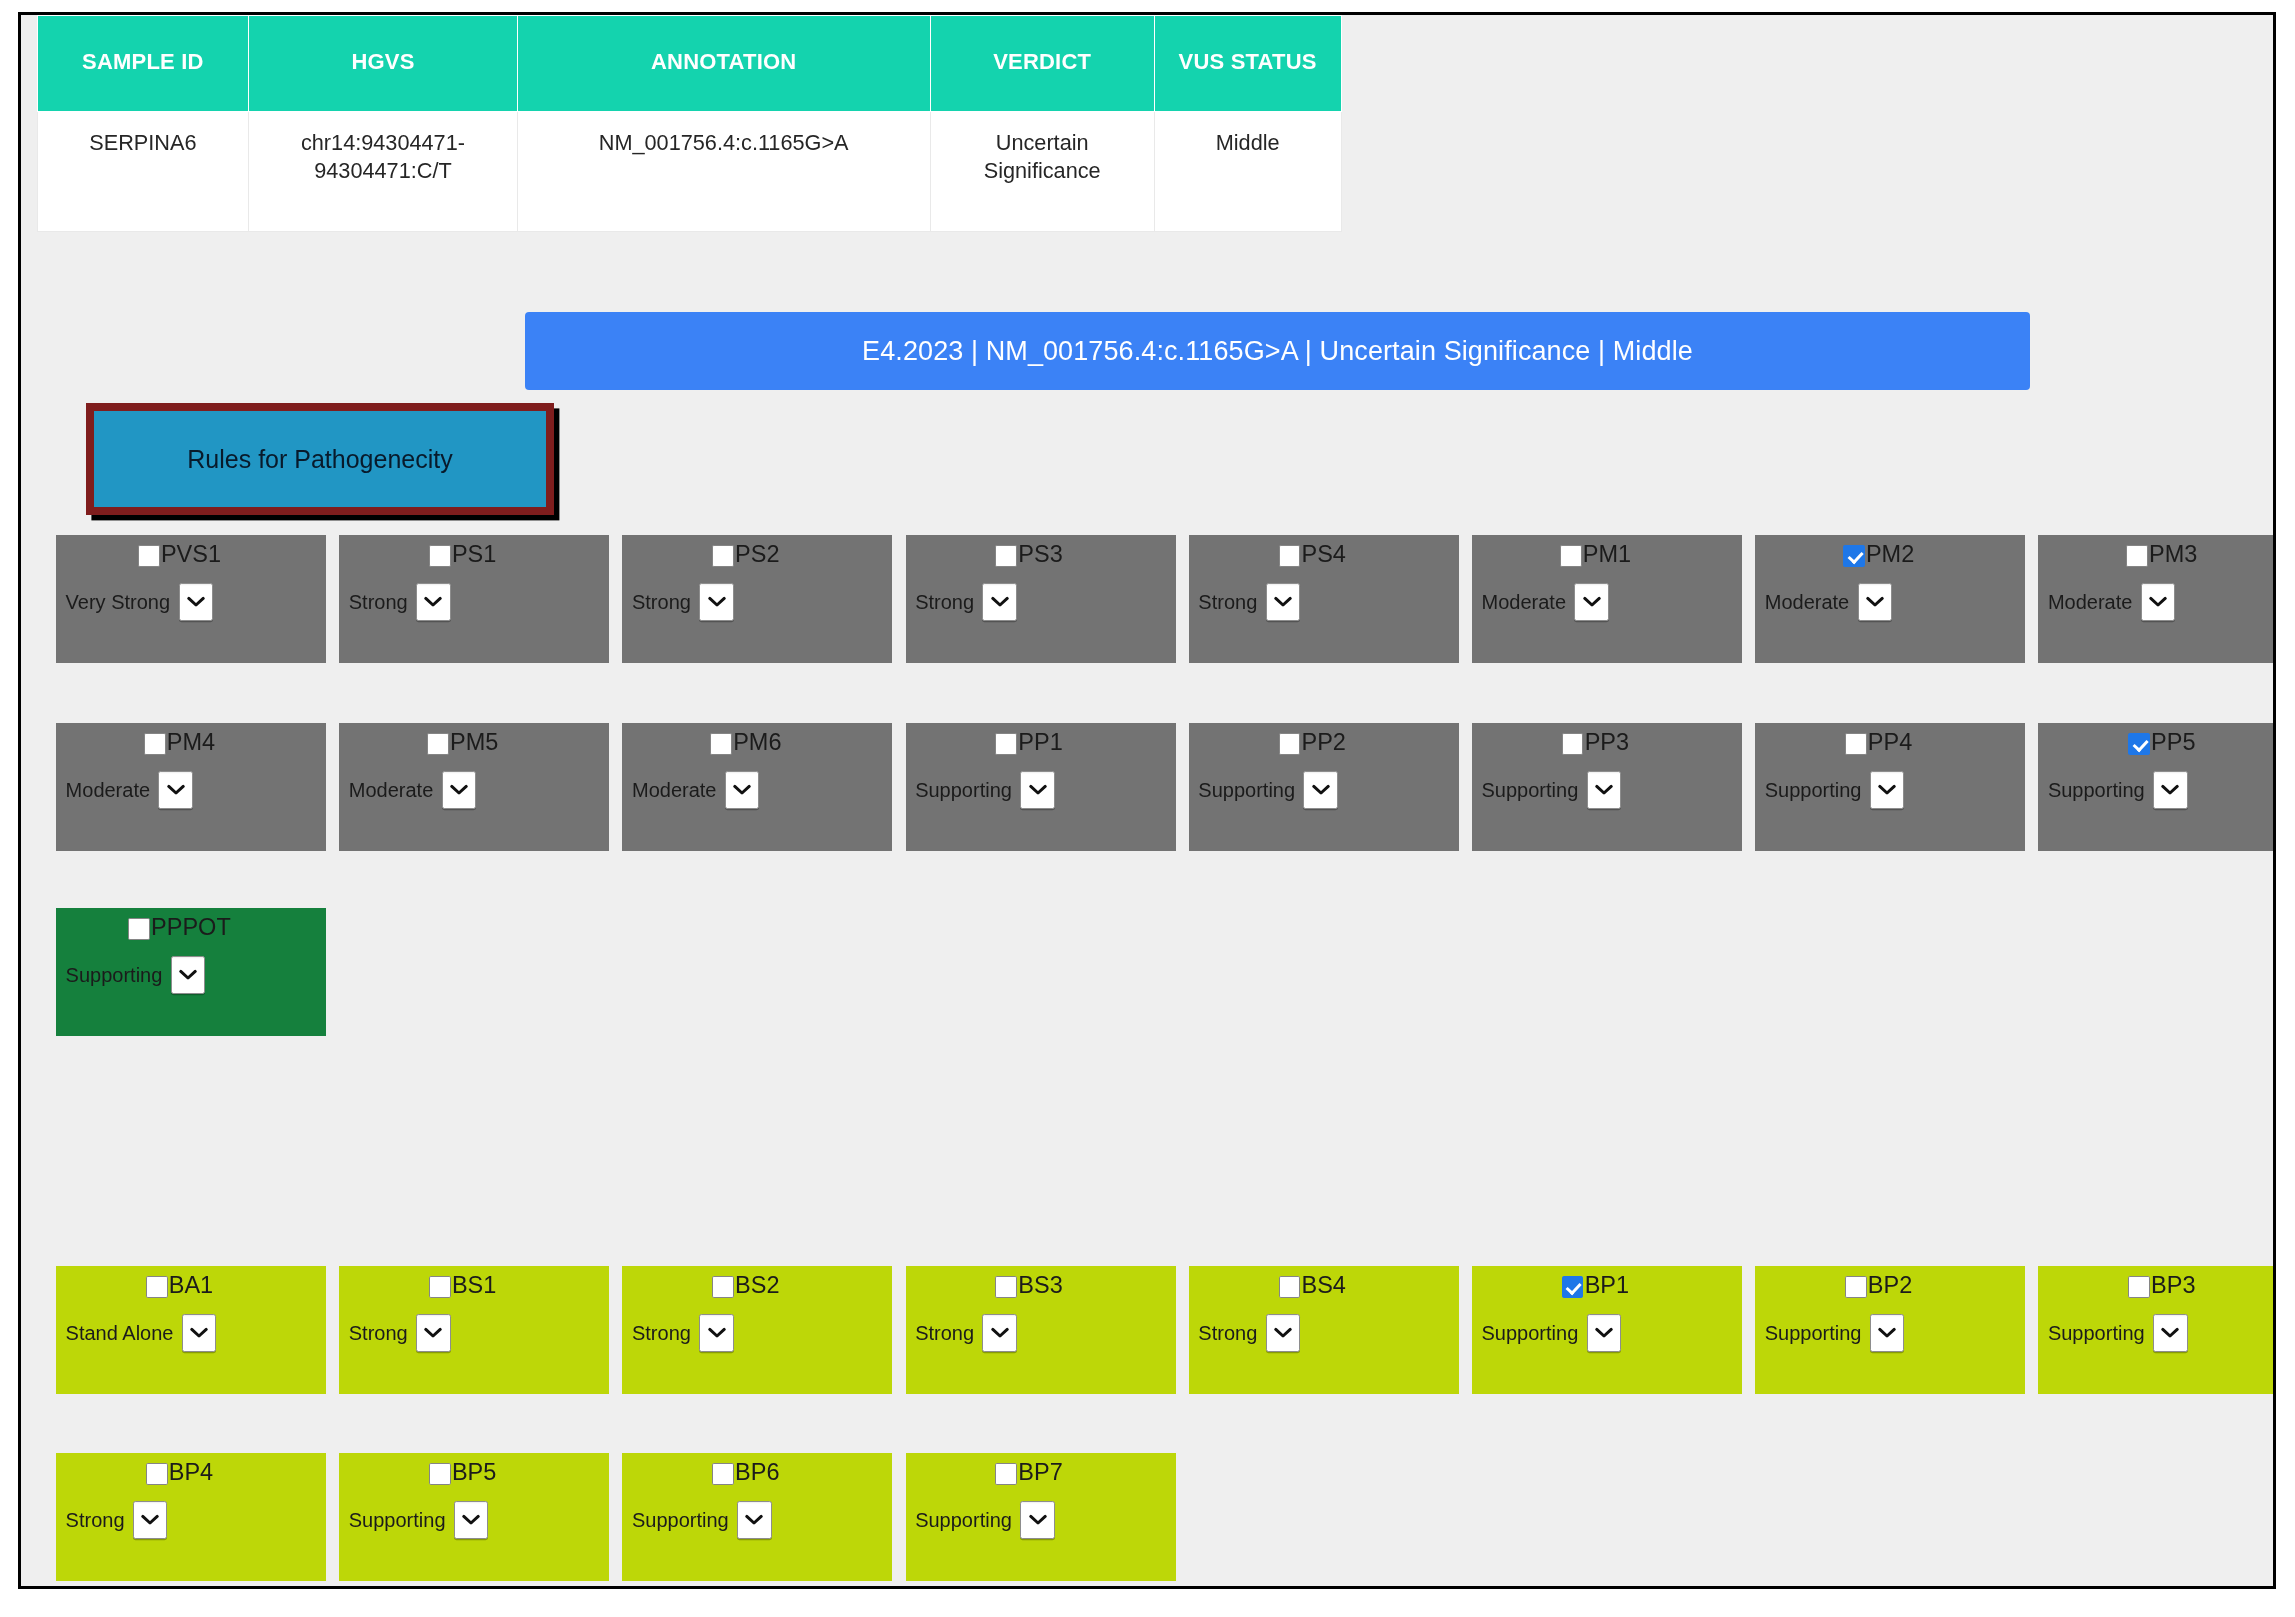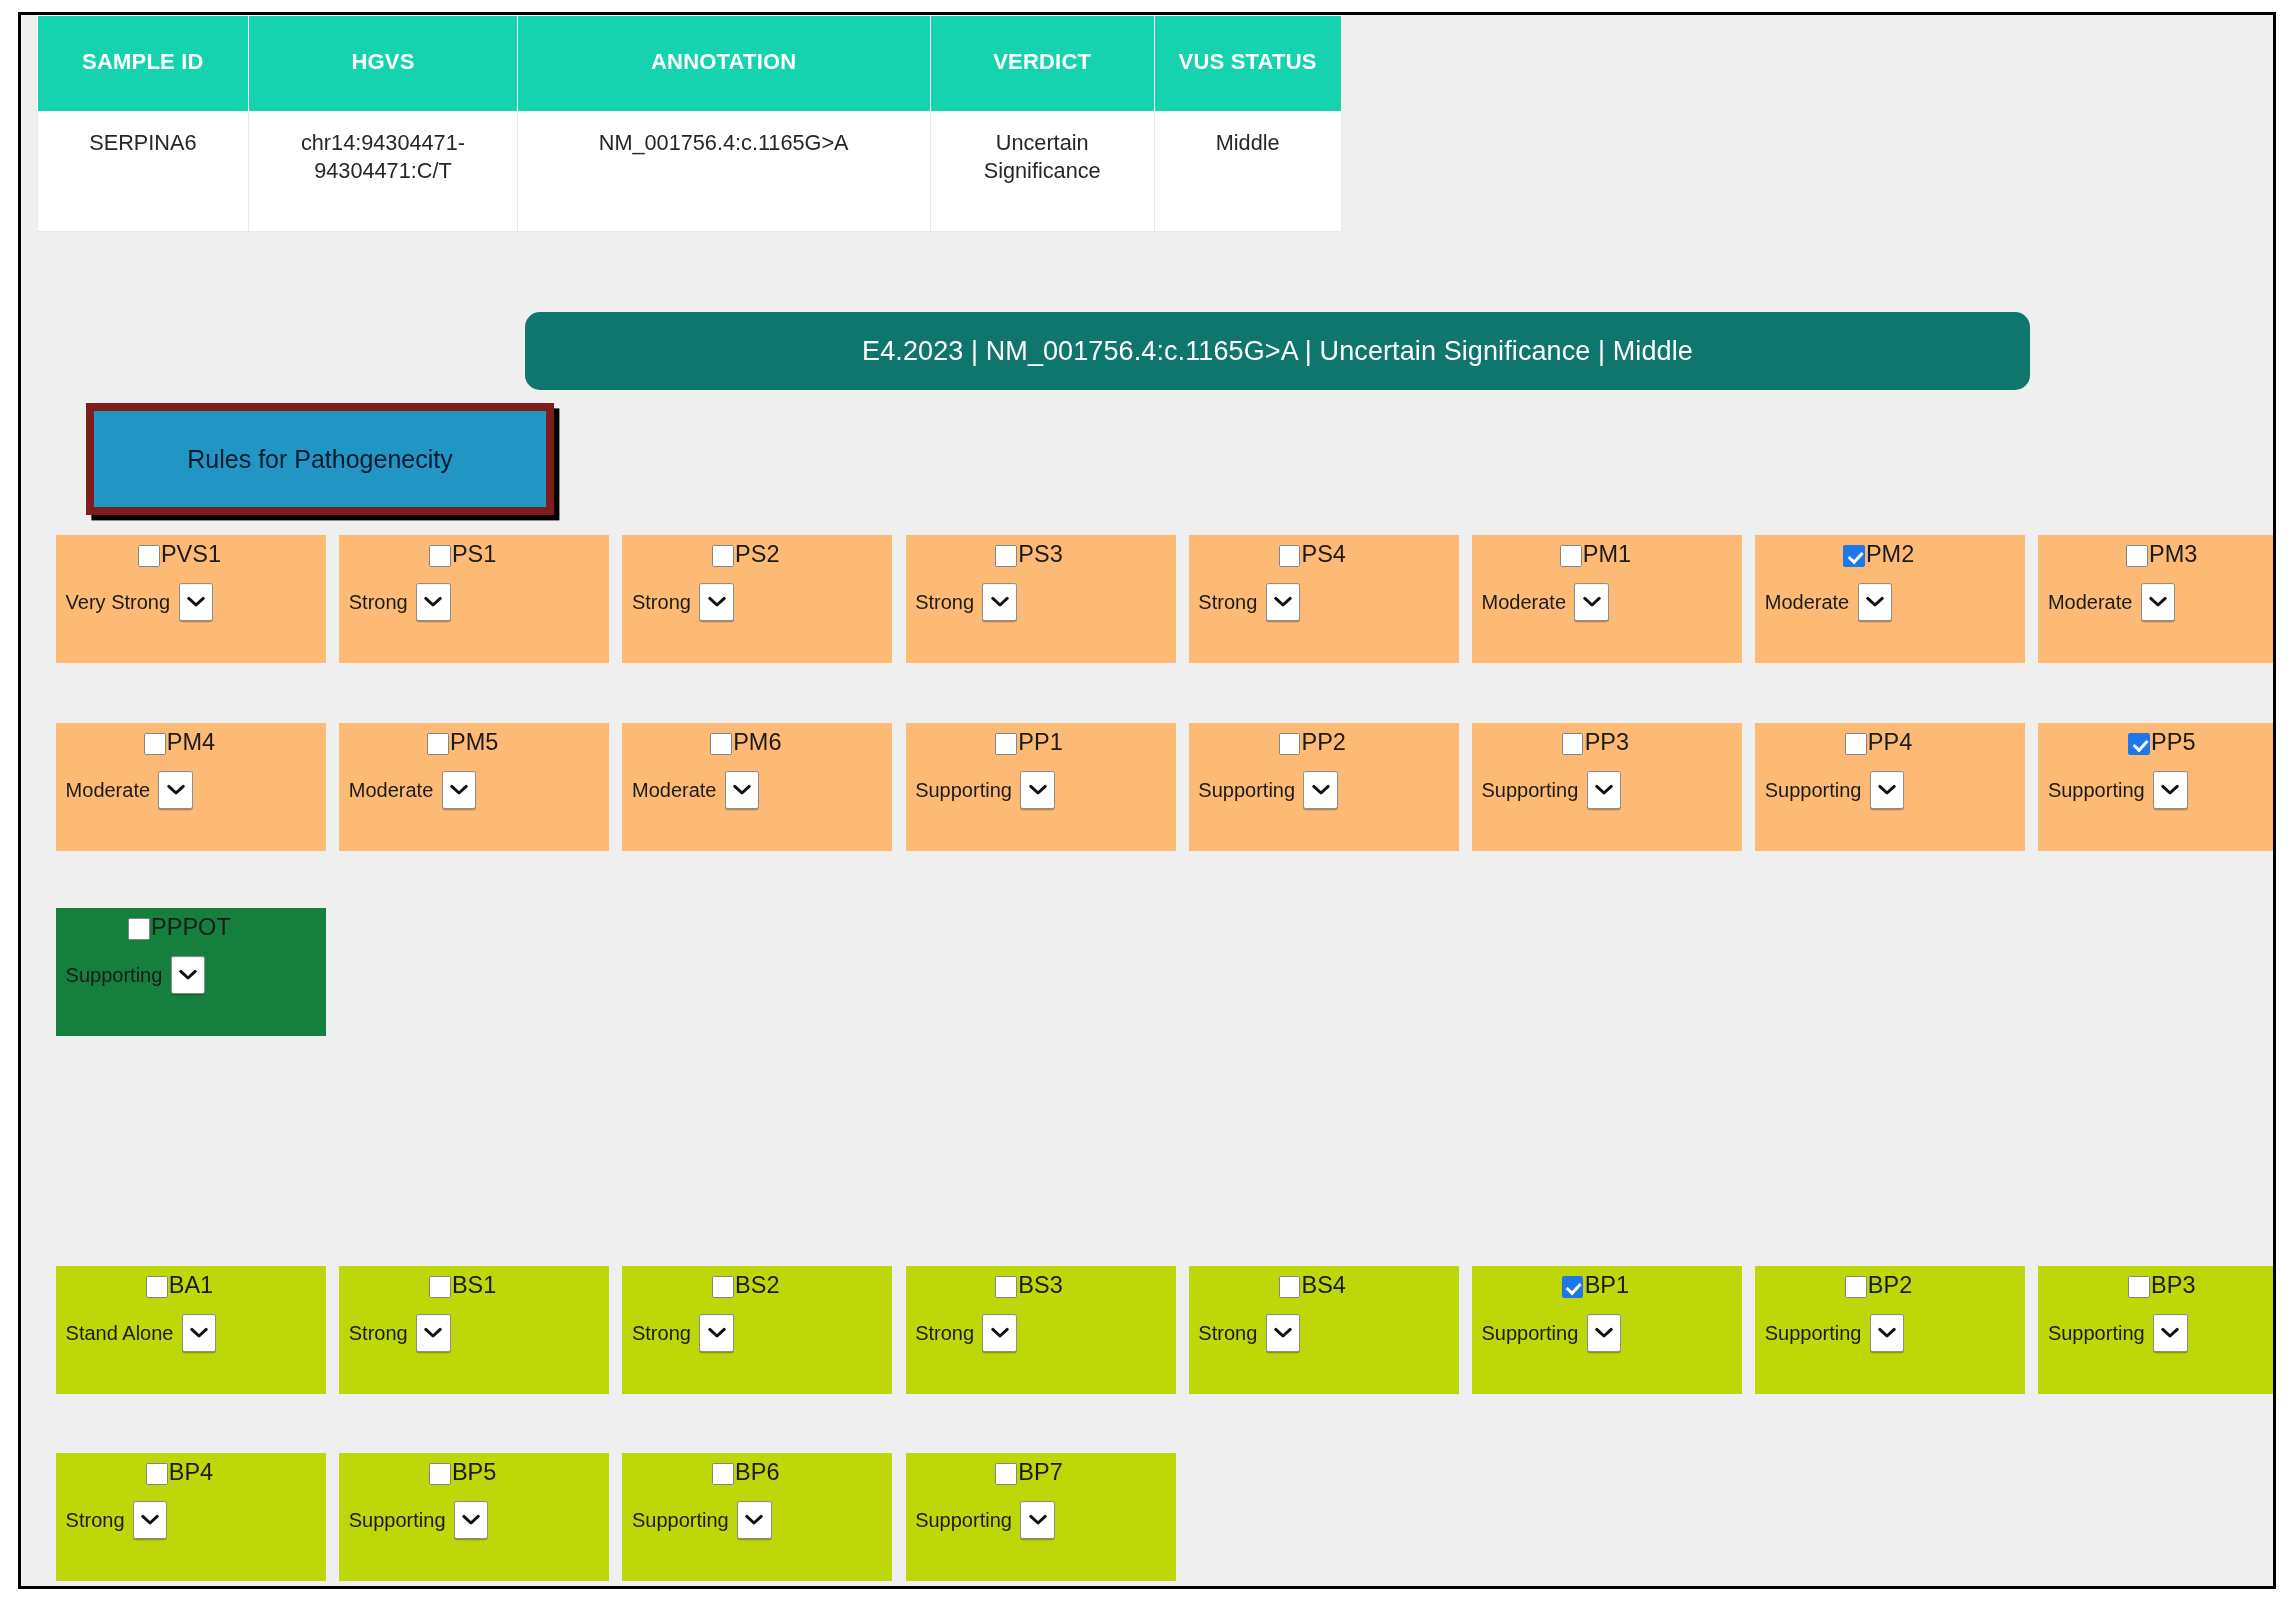--- a/index.html
+++ b/index.html
@@ -76,22 +76,22 @@
   .col-verdict { width: 217px; margin-left: 9px; }
   .col-vus     { width: 181px; }
 
   
   .summary-banner {
     position: absolute;
     left: 504px;
     top: 297px;
     width: 1505px;
     height: 78px;
-    background: #0f766e;
-    border-radius: 15px;
+    background: #3b82f6;
+    border-radius: 4px;
     color: #ffffff;
     font-size: 27px;
     display: flex;
     align-items: center;
     justify-content: center;
     box-sizing: border-box;
     letter-spacing: 0.1px;
   }
 
   
@@ -127,21 +127,21 @@
   #row-b2 { top: 1438px; }
 
   .rule-card {
     width: 270px;
     height: 128px;
     box-sizing: border-box;
     padding: 8.4px 9.6px 0 9.6px;
     position: relative;
     flex: 0 0 270px;
   }
-  .rule-card.orange { background: #fdba74; }
+  .rule-card.orange { background: #737373; }
   .rule-card.green  { background: #bdd708; }
   .rule-card.purple { background: #15803d; }
 
   .card-top {
     display: flex;
     align-items: flex-start;
     justify-content: center;
     height: 34px;
     padding-right: 23px;
   }

